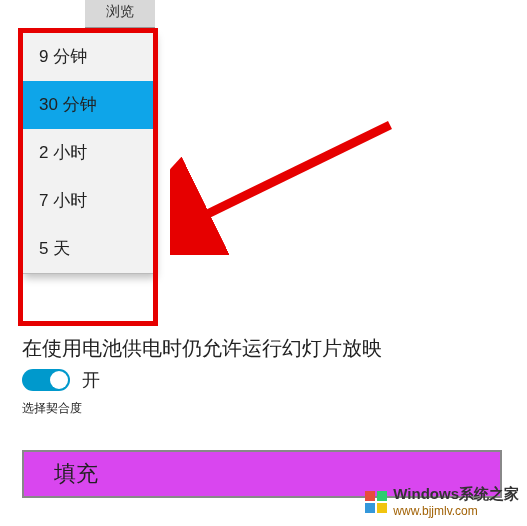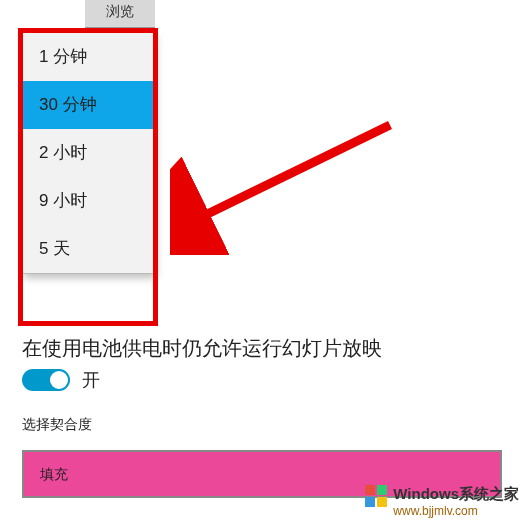--- a/index.html
+++ b/index.html
@@ -96,42 +96,43 @@
       background: #fff;
       border-radius: 50%;
     }
     .toggle-label {
       font-size: 18px;
       color: #222;
     }
     .section-label {
       position: absolute;
       left: 22px;
-      top: 416px;
-      font-size: 14px;
+      top: 400px;
+      font-size: 12px;
       color: #222;
     }
     .fit-select {
       position: absolute;
       left: 22px;
       top: 450px;
       width: 480px;
       height: 48px;
       border: 2px solid #888;
-      padding-left: 16px;
-      font-size: 14px;
+      padding-left: 30px;
+      font-size: 22px;
       line-height: 44px;
       color: #222;
-      background: #ec4899;
+      background: #d946ef;
     }
     .watermark {
       position: absolute;
       right: 8px;
       bottom: 8px;
       display: flex;
+      align-items: center;
       gap: 6px;
       font-size: 15px;
       color: #333;
     }
     .watermark .win-icon {
       width: 22px;
       height: 22px;
     }
     .watermark .title {
       font-weight: bold;
@@ -141,24 +142,24 @@
       color: #a16207;
       display: block;
     }
   </style>
 </head>
 <body>
 
 <div class="top-blurred">浏览</div>
 
 <div class="dropdown">
-  <div class="dropdown-option">1 分钟</div>
+  <div class="dropdown-option">9 分钟</div>
   <div class="dropdown-option selected">30 分钟</div>
   <div class="dropdown-option">2 小时</div>
-  <div class="dropdown-option">9 小时</div>
+  <div class="dropdown-option">7 小时</div>
   <div class="dropdown-option">5 天</div>
 </div>
 
 <div class="red-box"></div>
 
 <svg class="arrow" viewBox="0 0 230 140">
   <defs>
     <marker id="ah" markerWidth="18" markerHeight="14" refX="3" refY="7" orient="auto">
       <polygon points="0,0 18,7 0,14" fill="#e60000"></polygon>
     </marker>

